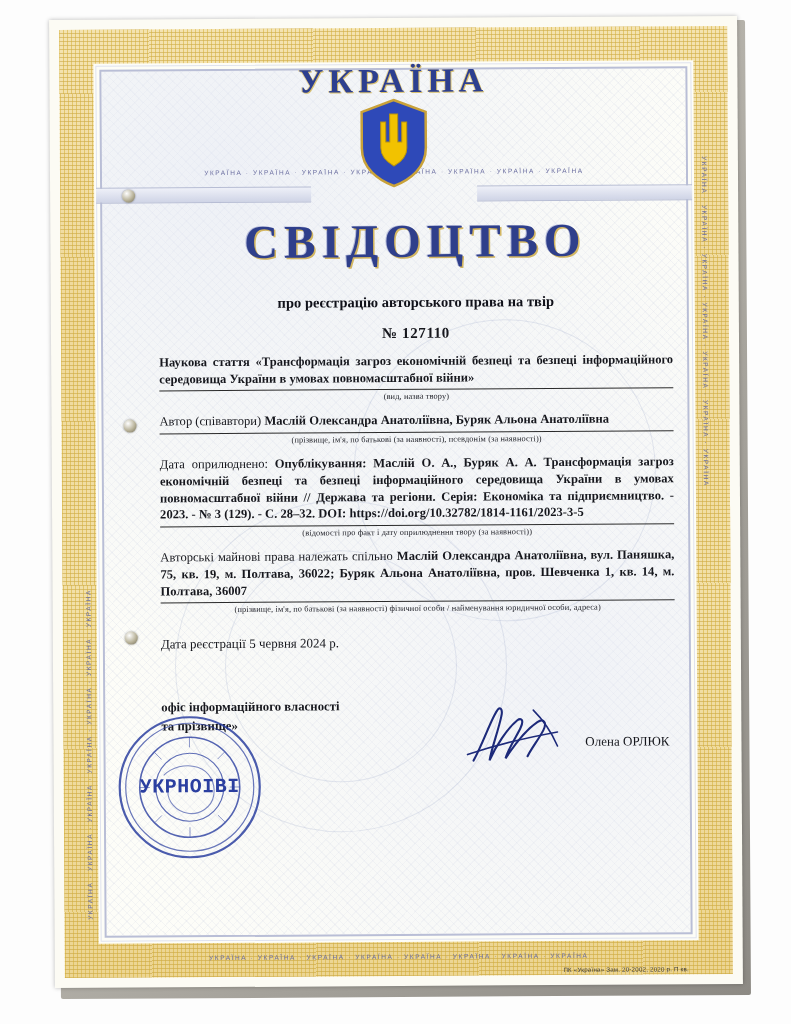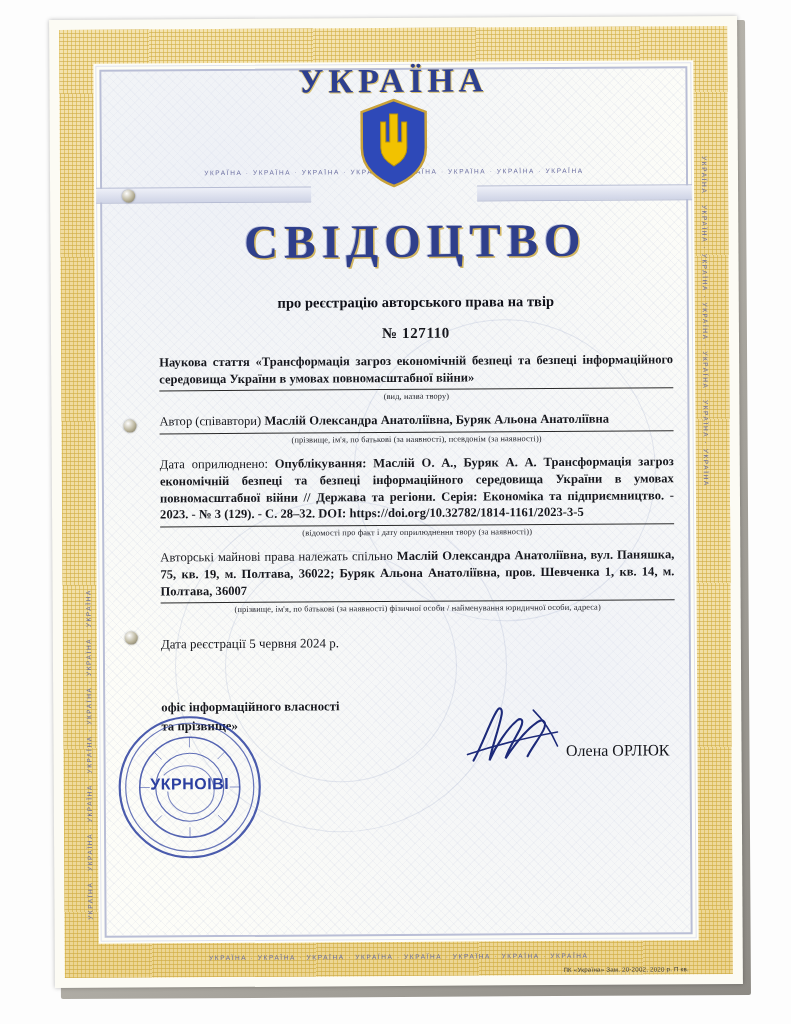--- a/index.html
+++ b/index.html
@@ -217,41 +217,40 @@
     position: absolute;
     left: 0; top: 0;
     font-size: 12.8px;
     line-height: 1.45;
     font-weight: bold;
   }
   #director-text .ln1 { font-weight: normal; }
   #signer-name {
     position: absolute;
     right: 6px; top: 38px;
-    font-size: 16px;
-    margin-top: 8px;
+    font-size: 13px;
   }
   #signature-mark {
     position: absolute;
     left: 300px; top: 6px;
     width: 120px; height: 70px;
   }
 
   
   #seal {
     position: absolute;
     left: 62px; top: 694px;
     width: 148px; height: 148px;
   }
   #seal-text {
     position: absolute;
     left: 0; right: 0; top: 62px;
     text-align: center;
-    font-family: Liberation Sans, sans-serif;
-    font-size: 16px;
+    font-family: Liberation Mono, monospace;
+    font-size: 20px;
     font-weight: bold;
     letter-spacing: .5px;
     color: #2b3fa0;
   }
 
   
   #printcode {
     position: absolute;
     right: 54px;
     bottom: 12px;

